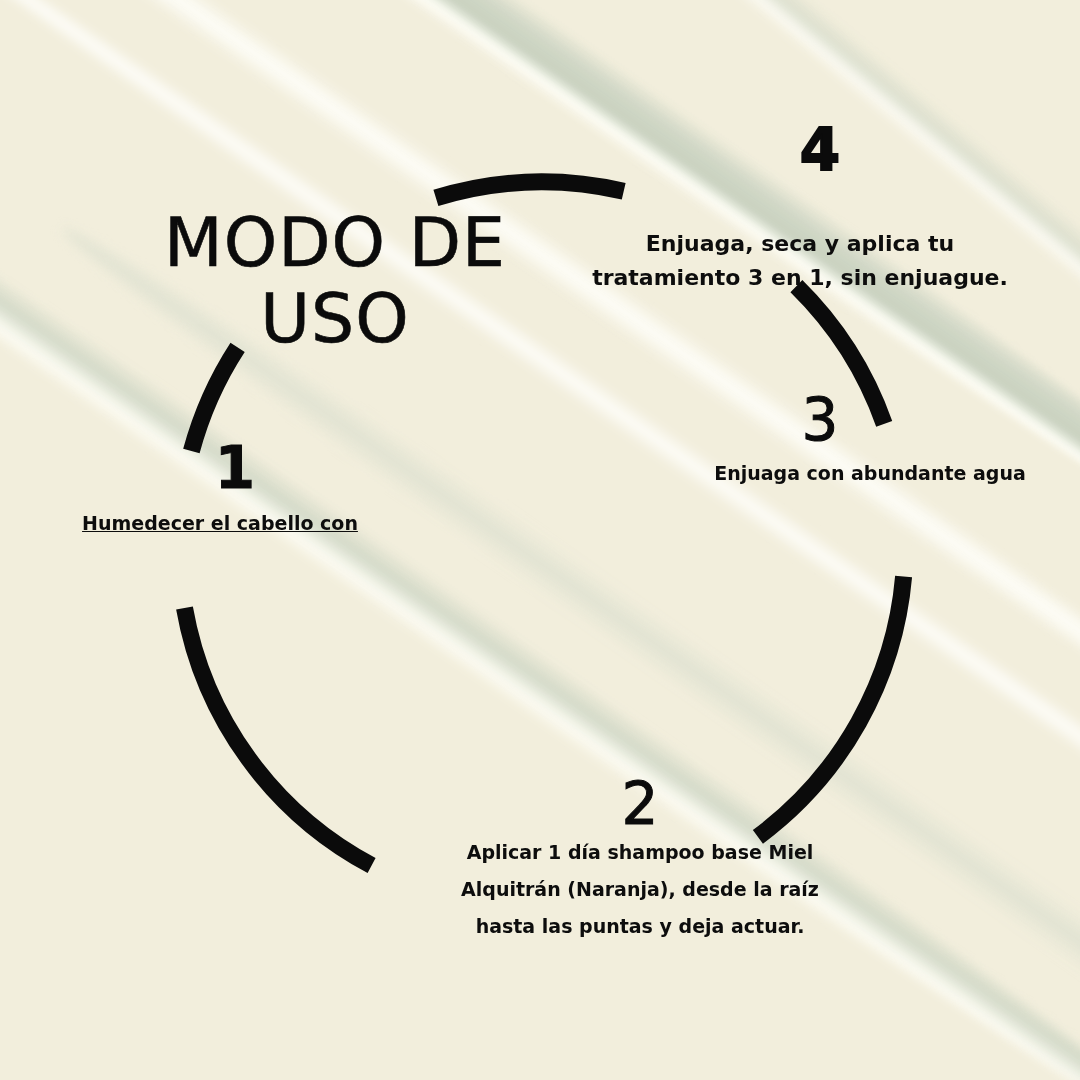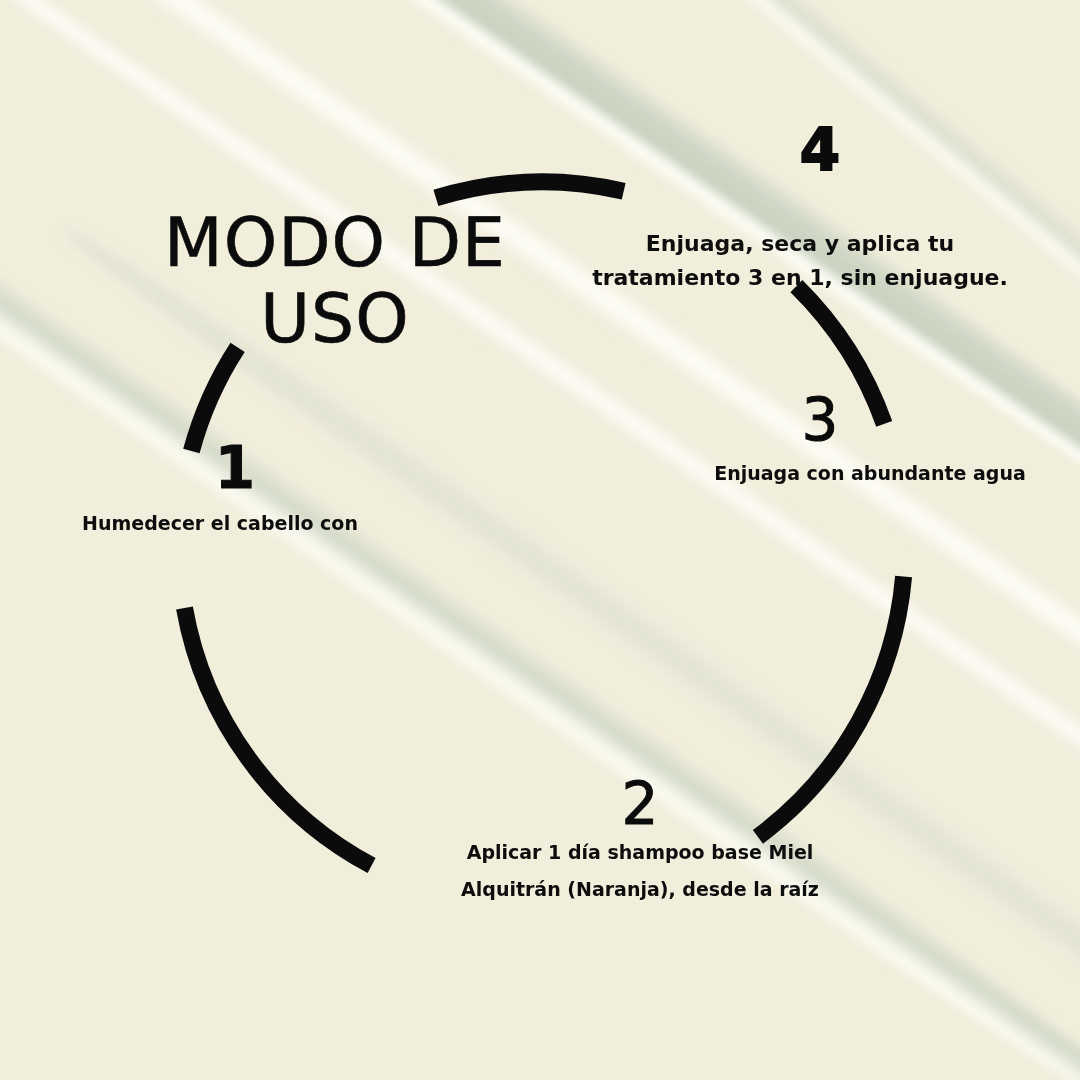--- a/index.html
+++ b/index.html
@@ -18,21 +18,21 @@
   .title { position:absolute; left:140px; top:205px; width:390px; text-align:center; font-family:"DejaVu Sans", sans-serif; font-weight:400; font-size:68px; line-height:76px; color:#0b0b0b; letter-spacing:1px; -webkit-text-stroke:0.6px #0b0b0b; }
 
   .step-num { position:absolute; font-family:"DejaVu Sans", sans-serif; font-size:58px; line-height:60px; color:#0b0b0b; text-align:center; -webkit-text-stroke:1px #0b0b0b; }
   .step-text { position:absolute; font-family:"DejaVu Sans", sans-serif; font-weight:bold; font-size:19px; line-height:34px; color:#0d0d0d; text-align:center; }
 
   #n4 { left:780px; top:120px; width:80px; font-weight:bold; -webkit-text-stroke:2px #0b0b0b; }
   #t4 { left:570px; top:195px; width:460px; font-size:22px; line-height:34px;margin-top:32px; }
   #n3 { left:780px; top:390px; width:80px; }
   #t3 { left:670px; top:456px; width:400px; line-height:35px; }
   #n1 { left:195px; top:438px; width:80px; font-weight:bold; }
-  #t1 { left:20px; top:506px; width:400px; }
+  #t1 { left:20px; top:506px; width:400px;text-decoration:underline; }
   #n2 { left:600px; top:774px; width:80px; }
   #t2 { left:360px; top:834px; width:560px; line-height:37px; }
 </style>
 </head>
 <body>
 
 <div class="bg">
   <div class="streak s1"></div>
   <div class="streak s6"></div>
   <div class="streak s2"></div>
@@ -69,13 +69,14 @@
 
 <div class="step-num" id="n1">1</div>
 <div class="step-text" id="t1">
   <div>Humedecer el cabello con</div>
 </div>
 
 <div class="step-num" id="n2">2</div>
 <div class="step-text" id="t2">
   <div>Aplicar 1 día shampoo base Miel</div>
   <div>Alquitrán (Naranja), desde la raíz</div>
+  <div>hasta las puntas y deja actuar.</div>
 </div>
 
 </body></html>

